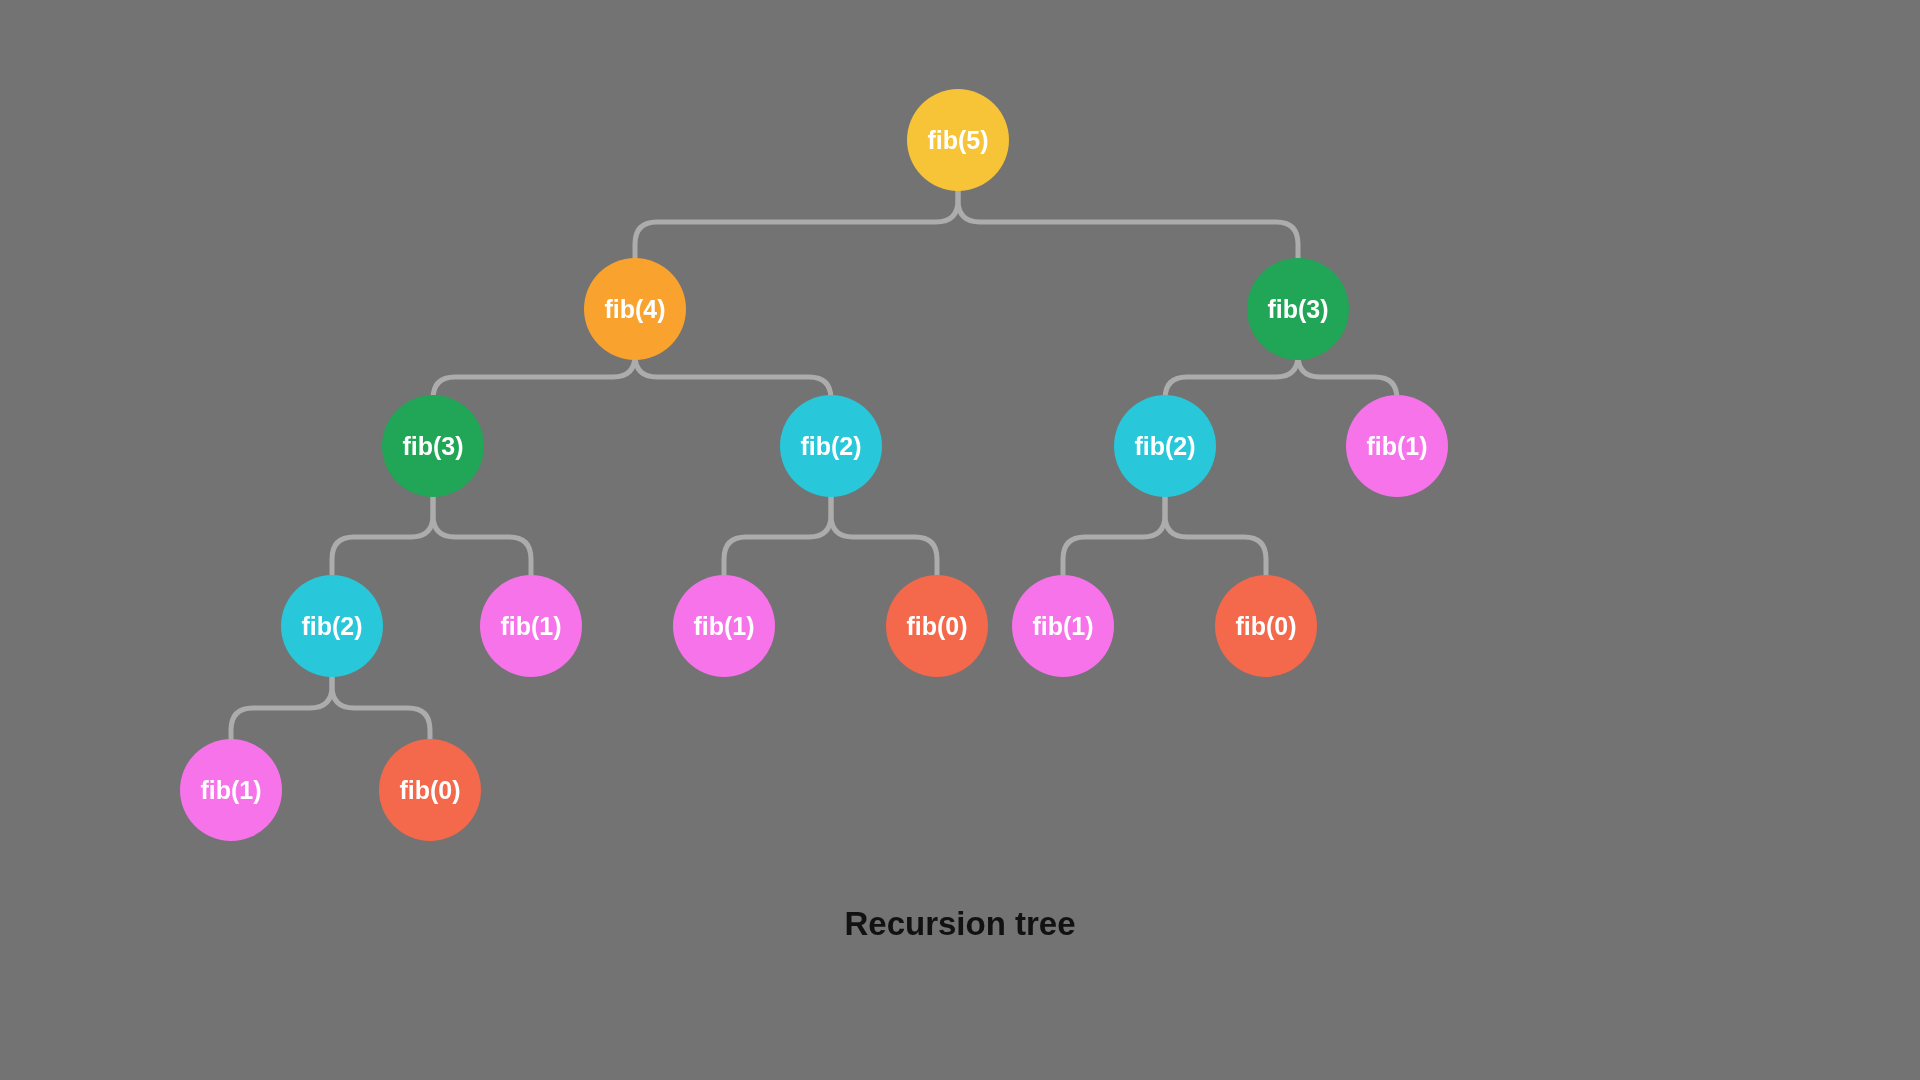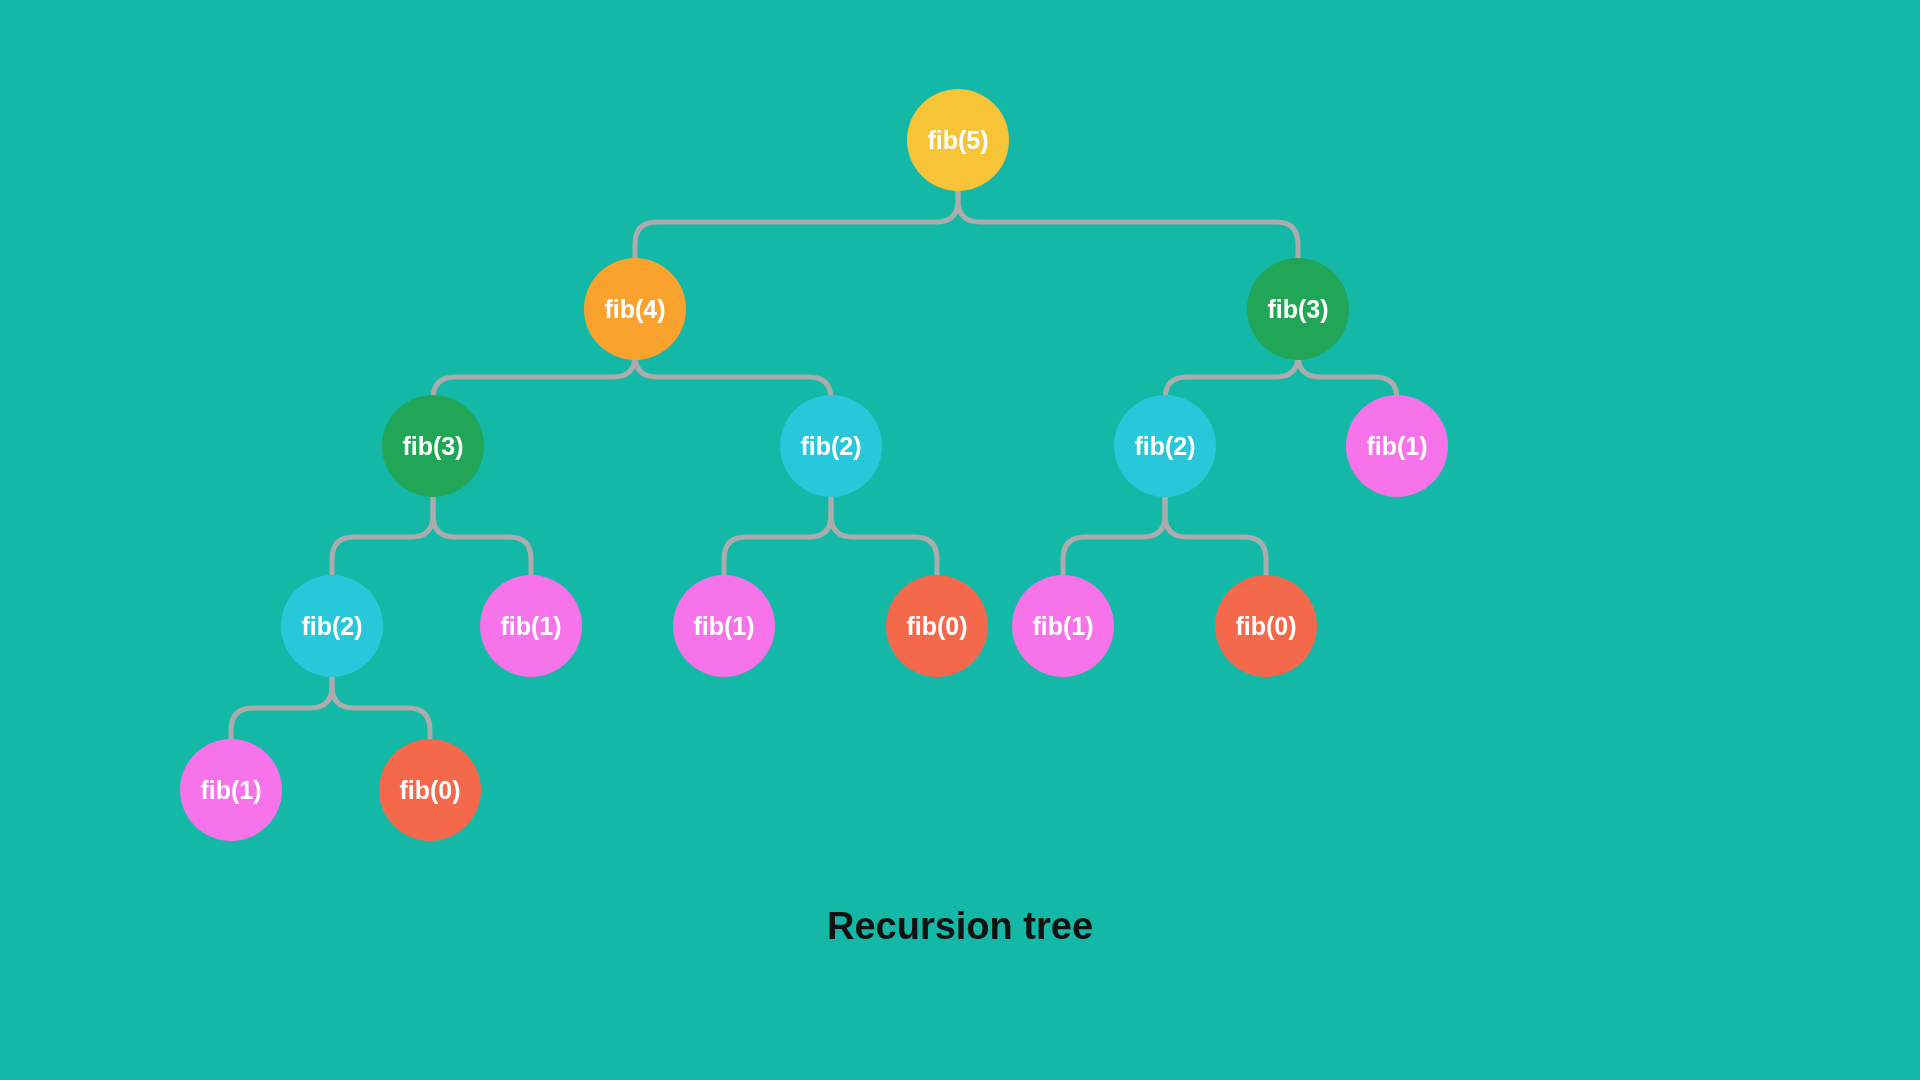--- a/index.html
+++ b/index.html
@@ -8,21 +8,21 @@
     background: #ffffff;
     width: 1920px;
     height: 1080px;
     overflow: hidden;
     font-family: "Liberation Sans", sans-serif;
   }
   .stage {
     position: relative;
     width: 1920px;
     height: 1080px;
-    background: #14b8a6;
+    background: #737373;
   }
   svg.tree-canvas {
     position: absolute;
     left: 0;
     top: 0;
     display: block;
   }
   .edge {
     fill: none;
     stroke: #ACACAC;
@@ -36,21 +36,21 @@
     font-size: 25px;
     font-weight: 700;
     text-anchor: middle;
   }
   .diagram-title {
     position: absolute;
     left: 0;
     top: 905px;
     width: 1920px;
     text-align: center;
-    font-size: 38px;
+    font-size: 33px;
     font-weight: 700;
     color: #111111;
     letter-spacing: 0px;
   }
 </style>
 </head>
 <body>
 
 <div class="stage">
 

